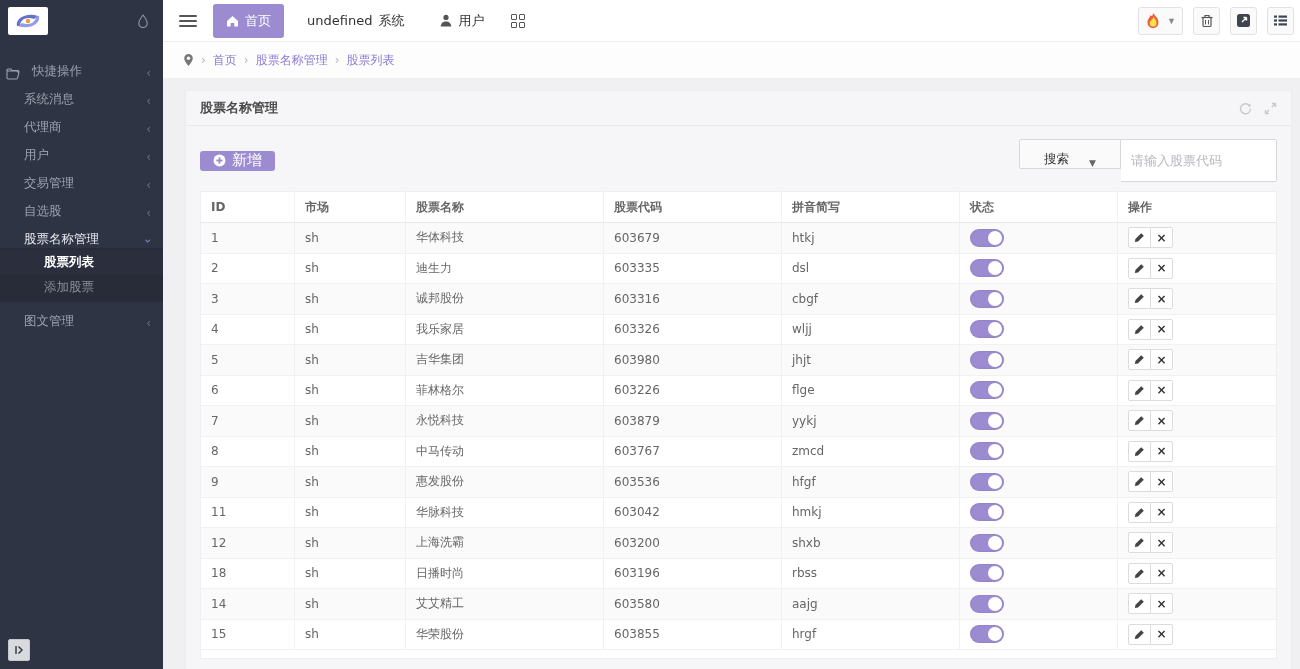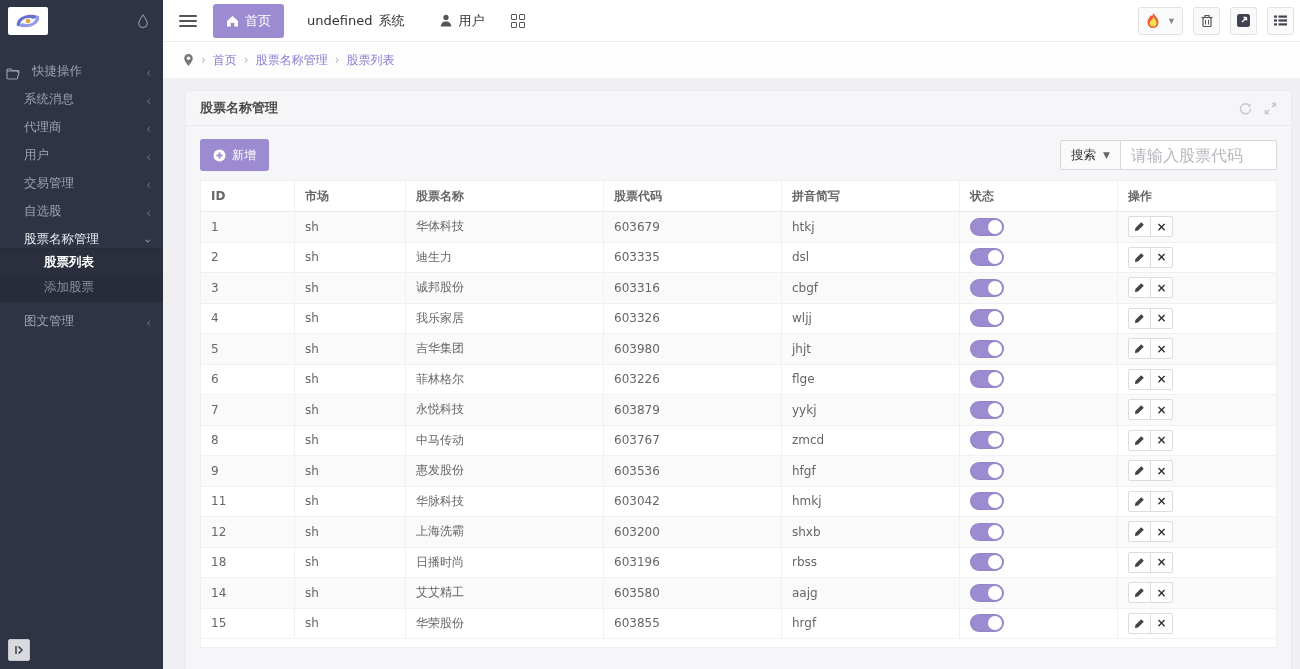--- a/index.html
+++ b/index.html
@@ -50,25 +50,25 @@
 
   
   .content { flex:1; background:#f0f0f2; overflow:hidden; }
   .panel { margin:11px 8px 0 22px; background:#f6f6f8; border:1px solid #ededf0; box-shadow:0 1px 2px rgba(0,0,0,.03); min-height:600px; }
   .panel-head { height:35px; display:flex; align-items:center; justify-content:space-between; padding:0 14px; border-bottom:1px solid #e9e9ec; }
   .panel-title { font-size:13px; color:#4a4a4a; font-weight:bold; }
   .panel-tools { display:flex; gap:12px; align-items:center; }
   .panel-tools .ticon { cursor:pointer; display:flex; }
 
   .toolbar { display:flex; align-items:center; justify-content:space-between; padding:13px 14px 4px 14px; }
-  .add-btn { background:var(--accent); color:#fff; border:none; border-radius:3px; font-size:12px; padding:0 13px; height:32px; display:flex; align-items:center; gap:6px; cursor:pointer; font-family:inherit; }
+  .add-btn { background:var(--accent); color:#fff; border:none; border-radius:3px; font-size:15px; padding:0 13px; height:20px; display:flex; align-items:center; gap:6px; cursor:pointer; font-family:inherit; }
   .search-group { display:flex; }
-  .search-btn { height:30px; background:#fafafa; border:1px solid #d8d8dc; border-radius:2px 0 0 2px; font-size:12.5px; color:#333; padding:0 10px; display:flex; align-items:center; gap:7px; cursor:pointer; font-family:inherit; }
+  .search-btn { height:30px; background:#fafafa; border:1px solid #d8d8dc; border-radius:2px 0 0 2px; font-size:12.5px; color:#333; padding:0 24px; display:flex; align-items:flex-end; gap:20px; cursor:pointer; font-family:inherit; }
   .search-btn .caret { font-size:9px; color:#666; }
-  .search-input { height:30px; width:156px; border:1px solid #d8d8dc; border-left:none; border-radius:0 2px 2px 0; font-size:16px; padding:0 10px; color:#1d4ed8; outline:none; font-family:inherit; background:#fff; }
+  .search-input { height:43px; width:156px; border:1px solid #d8d8dc; border-left:none; border-radius:0 2px 2px 0; font-size:13px; padding:0 10px; color:#1d4ed8; outline:none; font-family:inherit; background:#fff; }
   .search-input::placeholder { color:#b8b8be; }
 
   
   .table-wrap { padding:5px 14px 0 14px; }
   table { width:100%; border-collapse:collapse; background:#fff; border:1px solid #efeff2; table-layout:fixed; }
   th { height:31px; font-size:12px; color:#666; font-weight:bold; text-align:left; padding-left:10px; border-right:1px solid #f1f1f4; border-bottom:1px solid #e8e8ea; background:#fff; }
   th:last-child { border-right:none; }
   td { height:30.5px; font-size:12px; color:#666; padding-left:10px; border-right:1px solid #f1f1f4; border-bottom:1px solid #f1f1f4; }
   td:last-child { border-right:none; }
   tbody tr:nth-child(odd) { background:#fafafa; }

